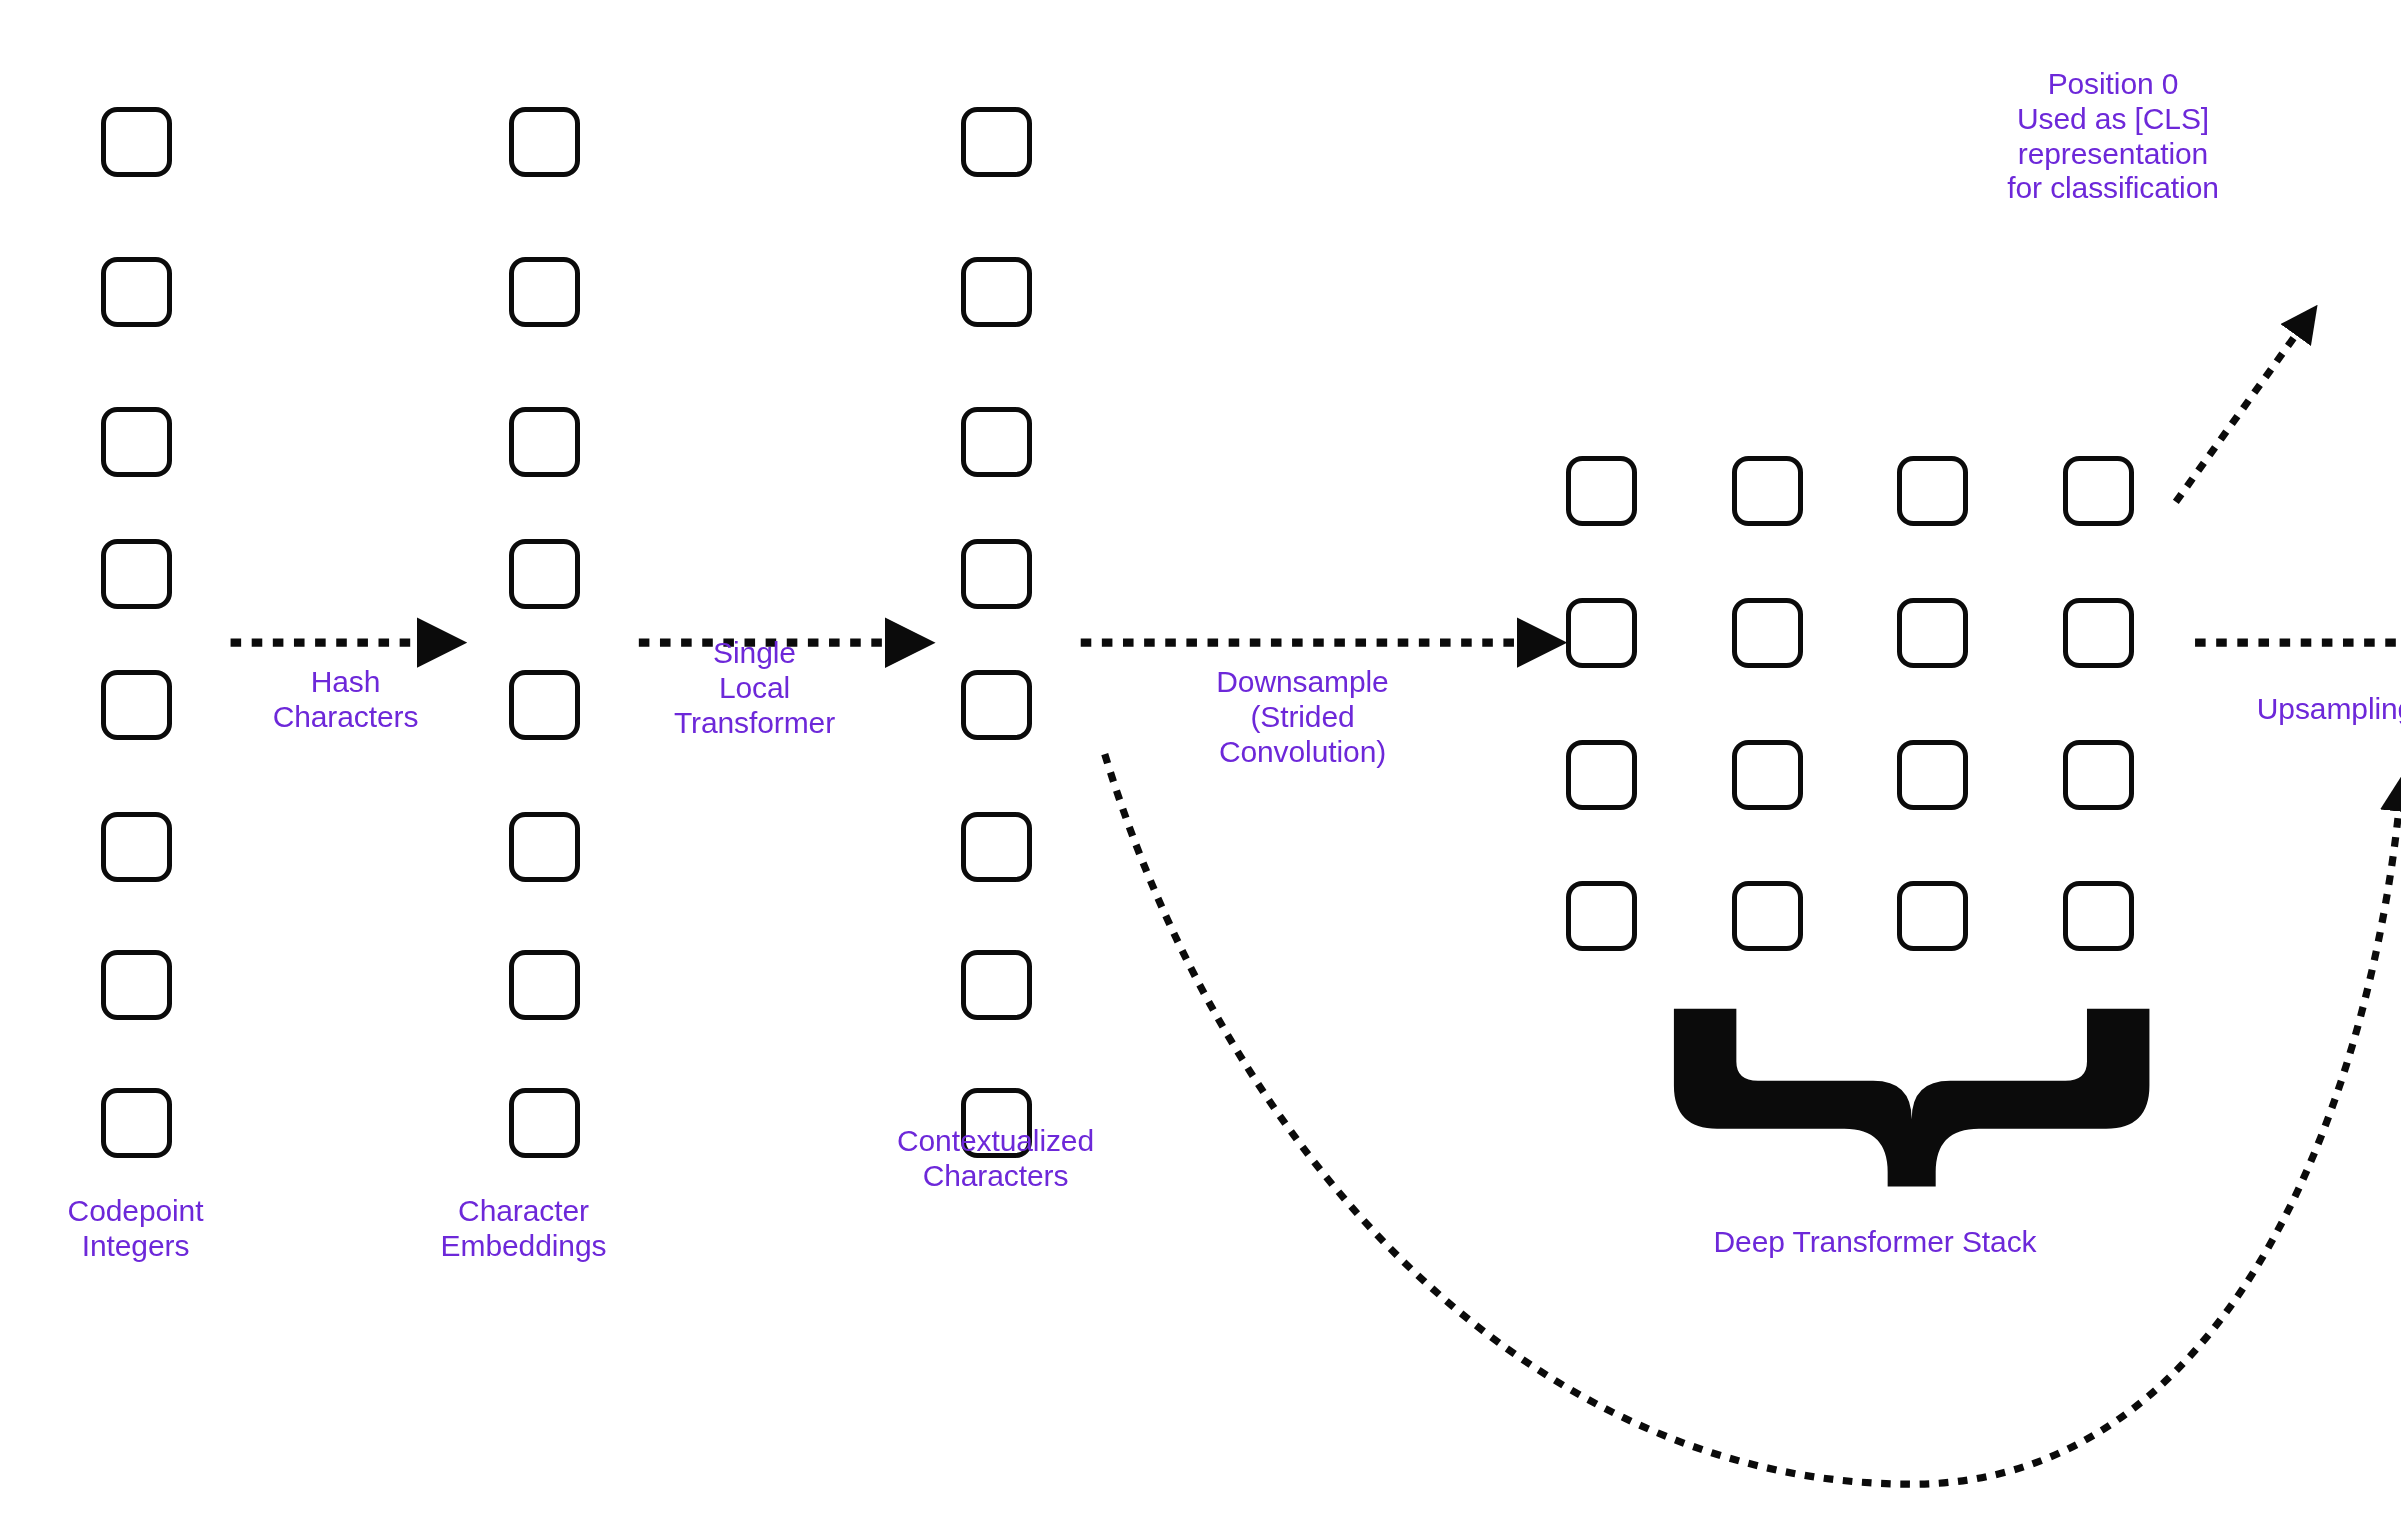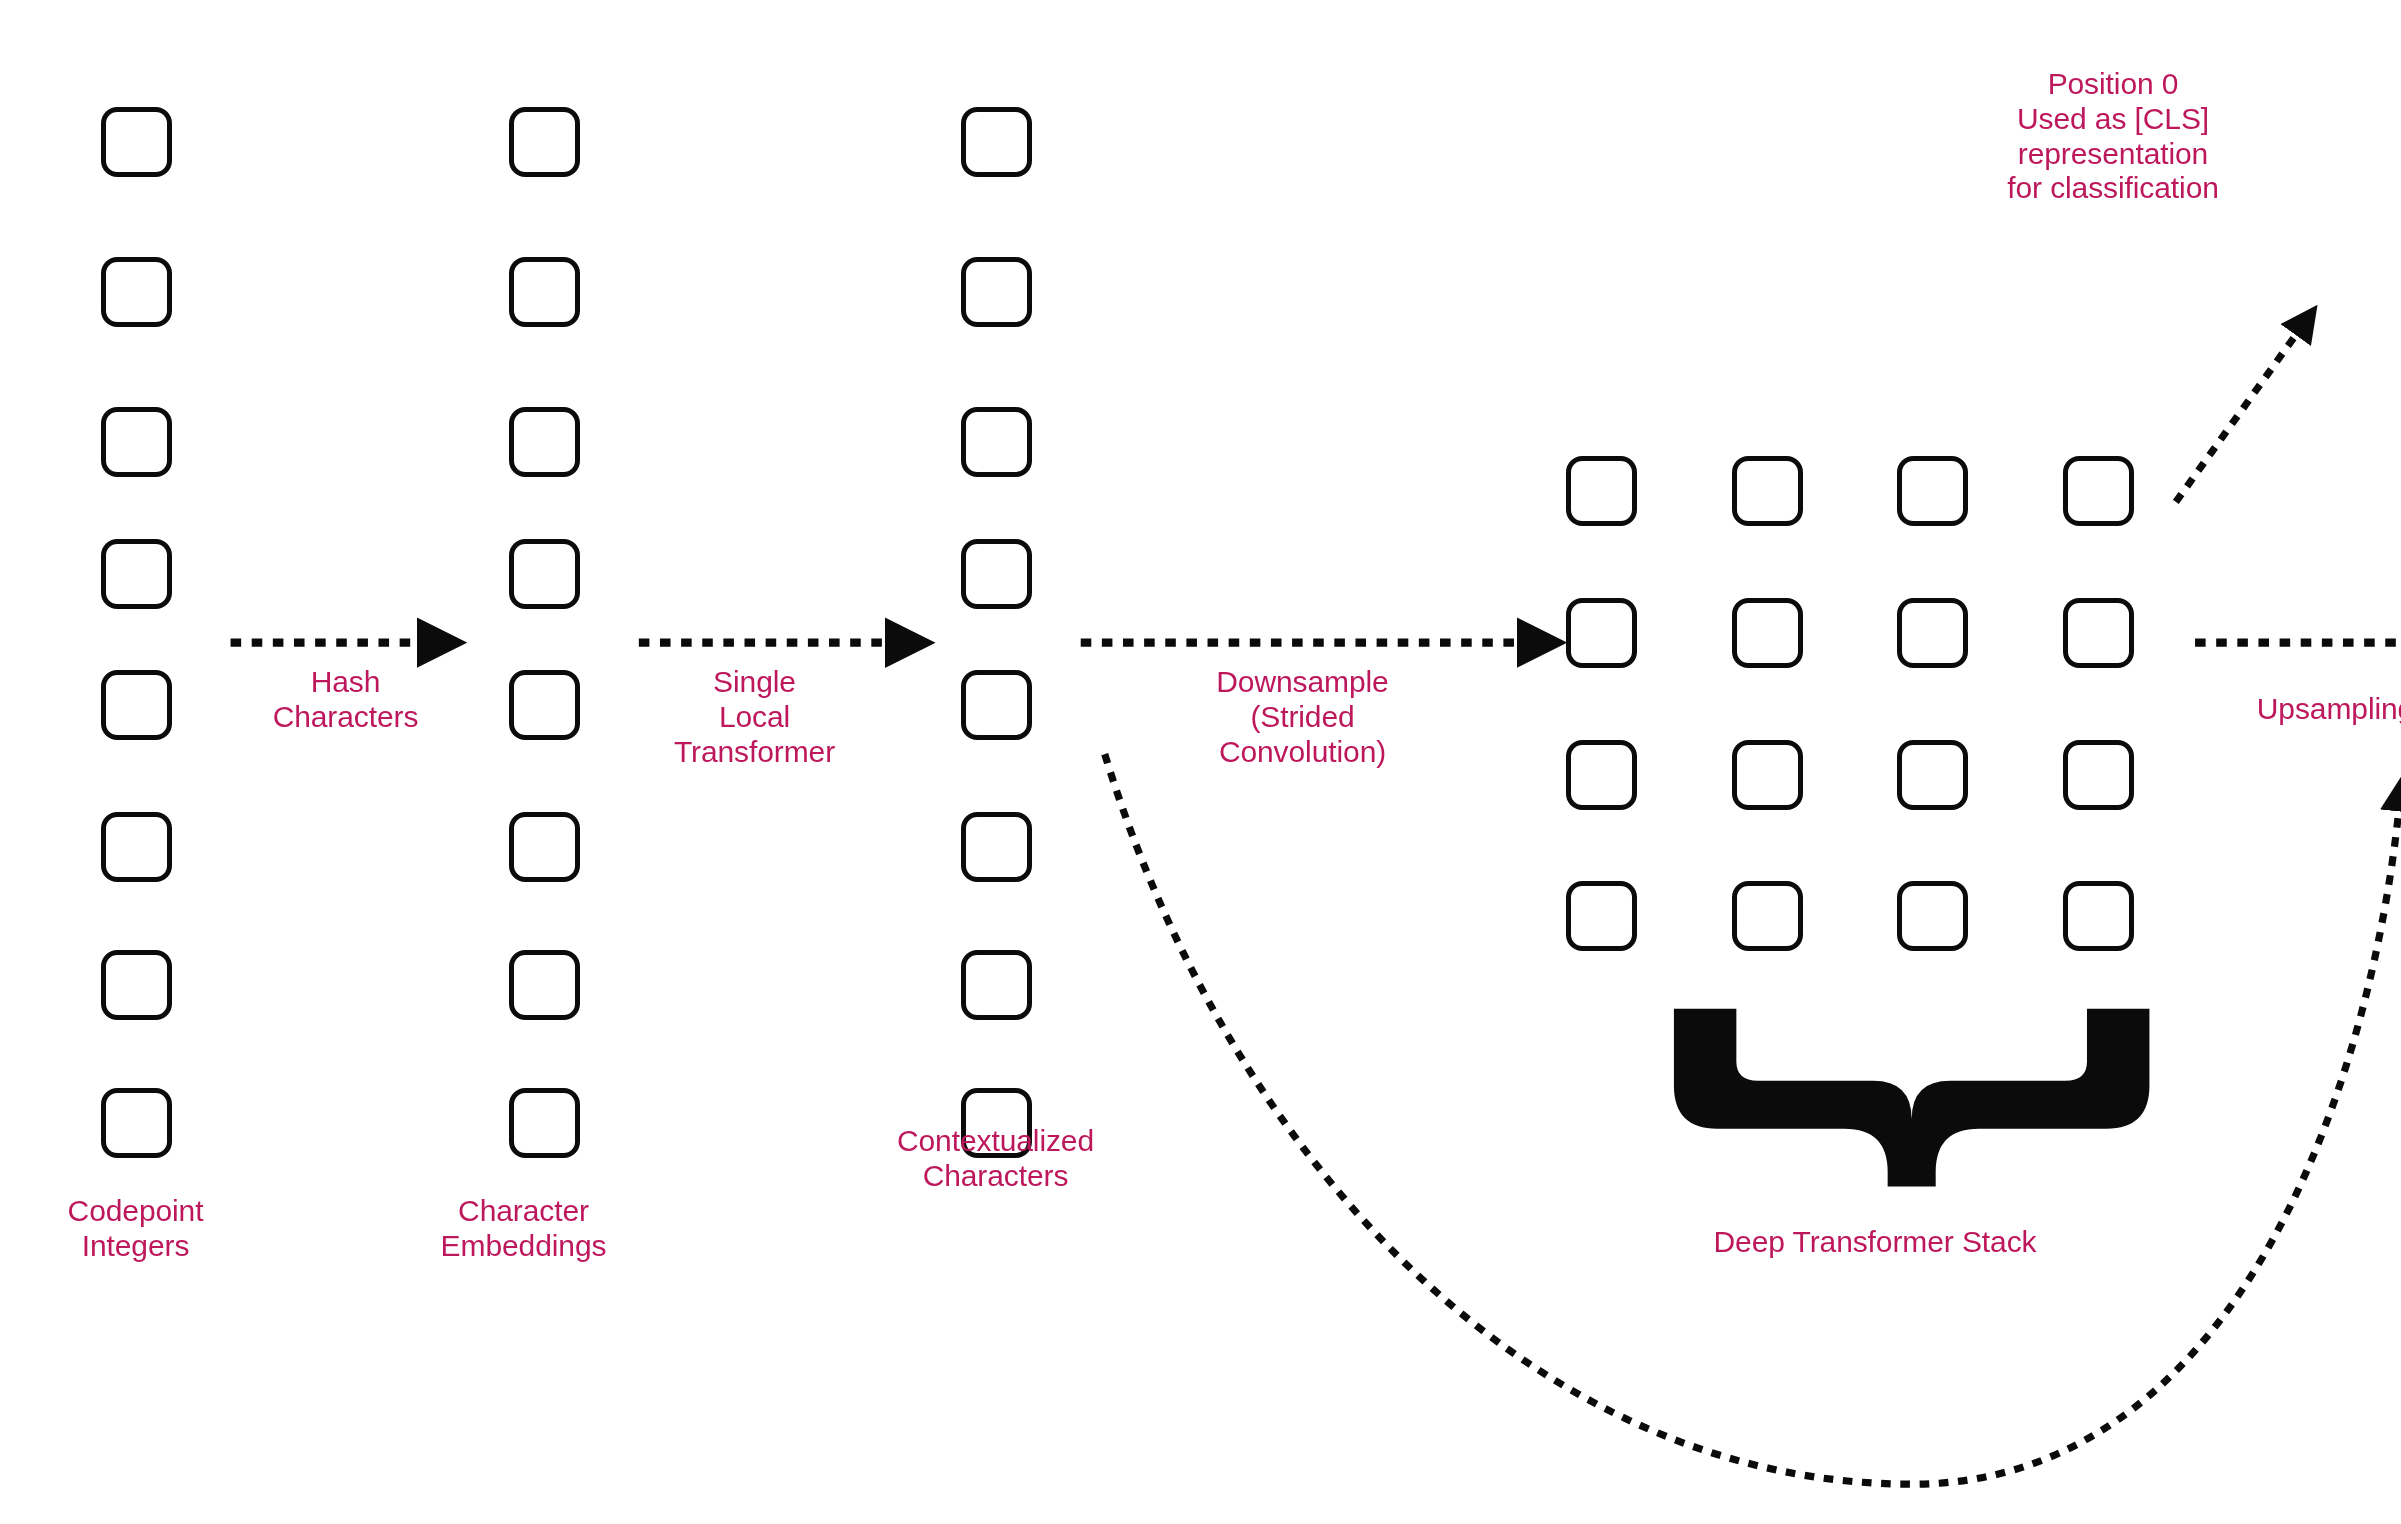--- a/index.html
+++ b/index.html
@@ -30,21 +30,21 @@
   }
   .tok {
     position: absolute;
     box-sizing: border-box;
     border: 5.3px solid #0b0b0b;
     border-radius: 16.3px;
     background: #ffffff;
   }
   .lbl {
     position: absolute;
-    color: #be185d;
+    color: #6d28d9;
     font-family: "Liberation Sans", sans-serif;
     font-size: 30px;
     line-height: 1.16;
     text-align: center;
     white-space: pre-line;
     letter-spacing: -0.1px;
   }
   .col-label {
     width: 365px;
     text-align: center;
@@ -197,21 +197,21 @@
     
     
     
     
     
   </div>
 
   <div class="lbl arrow-label" style="left:192px; top:665px;">Hash
 Characters</div>
 
-  <div class="lbl arrow-label" style="left:601px; top:665px;">Single
+  <div class="lbl arrow-label" style="left:601px; top:636px;">Single
 Local
 Transformer</div>
 
   <div class="lbl arrow-label" style="left:1149px; top:665px;">Downsample
 (Strided
 Convolution)</div>
 
   <div class="lbl arrow-label" style="left:2182px; top:692px;">Upsampling</div>
 
   <div class="lbl annot" style="left:1940px; top:67px;">Position 0

